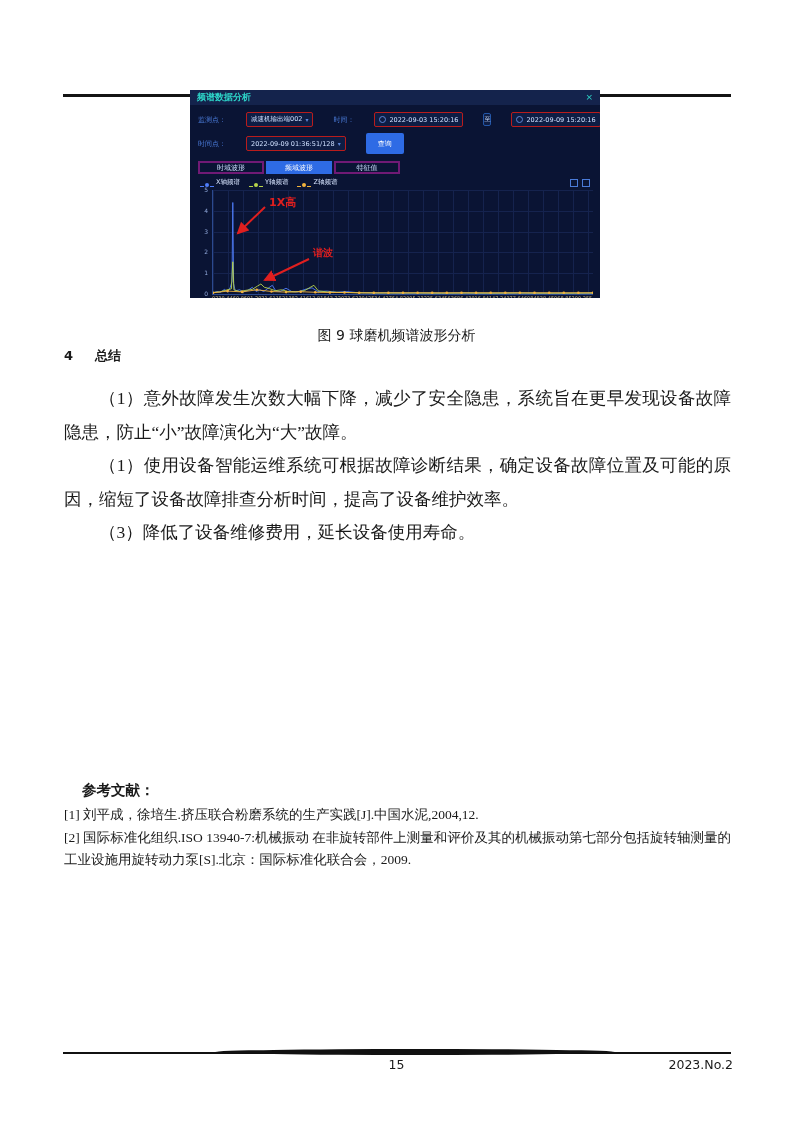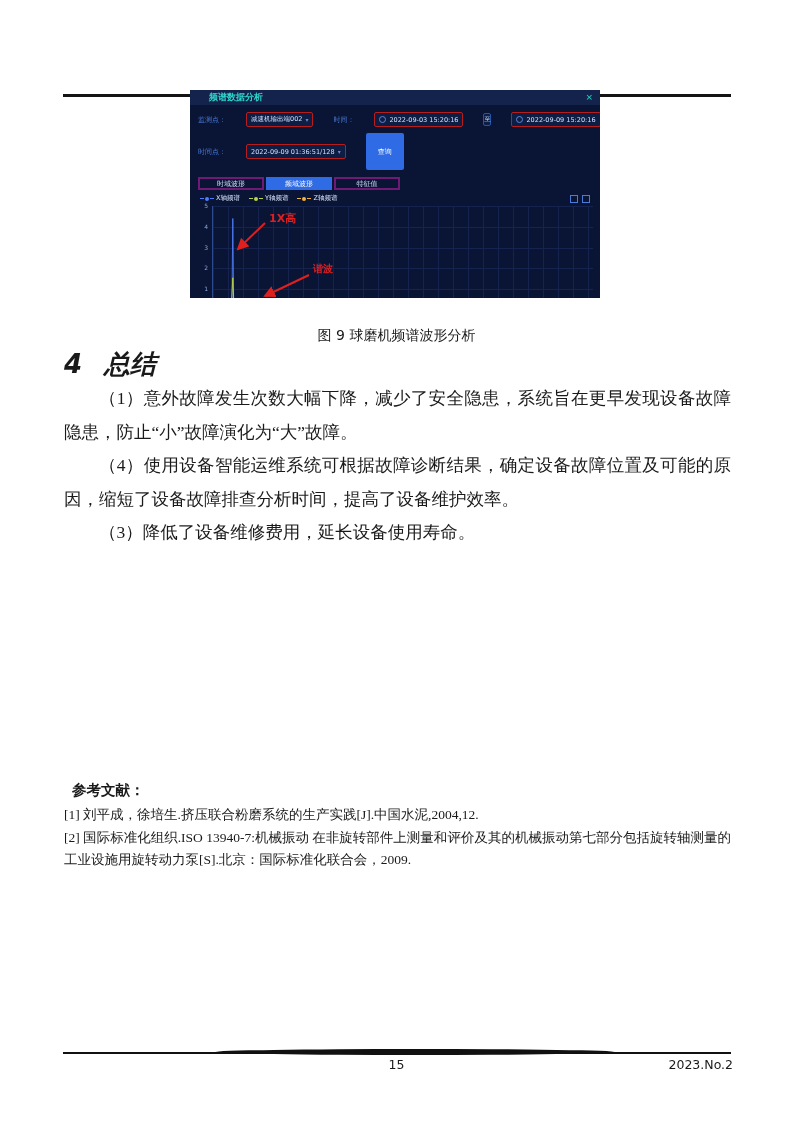--- a/index.html
+++ b/index.html
@@ -7,66 +7,66 @@
         font-family:"Liberation Serif",serif;color:#1a1a1a;overflow:hidden;}
 
   
   .header-title{position:absolute;top:42px;left:0;width:100%;text-align:center;
     font-size:27px;font-weight:bold;letter-spacing:3px;font-style:italic;}
   .header-rule{position:absolute;top:94px;left:63px;width:668px;height:3px;background:#141414;}
 
   .figure-caption{position:absolute;top:327px;left:0;width:100%;text-align:center;
     font-size:14px;font-family:"DejaVu Sans",sans-serif;}
   .section-heading{position:absolute;top:347px;left:64px;font-family:"DejaVu Sans",sans-serif;
-    font-weight:bold;font-size:26px;font-style:italic;}
+    font-weight:bold;font-size:13px;}
   .section-heading .num{margin-right:22px;}
 
   .body-text{position:absolute;top:382px;left:64px;width:667px;font-size:17.5px;
     line-height:33.5px;text-align:justify;}
   .body-text p{margin:0;text-indent:2em;}
 
   .references{position:absolute;top:781px;left:64px;width:667px;}
-  .references h3{margin:0 0 4px 8px;font-family:"DejaVu Sans",sans-serif;font-size:14.5px;font-weight:bold;}
+  .references h3{margin:0 0 4px 18px;font-family:"DejaVu Sans",sans-serif;font-size:14.5px;font-weight:bold;}
   .references p{margin:0;font-size:13.5px;line-height:22.5px;text-align:justify;}
 
   .footer-rule{position:absolute;top:1052px;left:63px;width:668px;height:2px;background:#111;}
   .footer-bulge{position:absolute;top:1049px;left:215px;width:400px;height:6px;background:#111;border-radius:50%;}
   .footer-page{position:absolute;top:1057px;left:0;width:100%;text-align:center;font-size:12.5px;font-family:"DejaVu Sans",sans-serif;}
   .footer-issue{position:absolute;top:1057px;right:60px;font-size:12.5px;font-family:"DejaVu Sans",sans-serif;}
 
   
   .app{position:absolute;top:90px;left:190px;width:410px;height:208px;background:#0a1434;
     font-family:"DejaVu Sans",sans-serif;color:#cfe0ff;z-index:5;overflow:hidden;}
   .app-titlebar{height:15px;background:#14234c;display:flex;align-items:center;
     justify-content:space-between;padding:0 7px;}
-  .app-title{color:#2ed5c9;font-size:9px;font-weight:bold;margin-left:12px;}
+  .app-title{color:#2ed5c9;font-size:9px;font-weight:bold;}
   .app-close{color:#2ed5c9;font-size:9px;line-height:9px;cursor:default;}
 
   .controls{padding:0 8px;}
   .ctl-row{display:flex;align-items:center;gap:20px;white-space:nowrap;}
   .row1{margin-top:7px;}
   .row2{margin-top:6px;}
   .ctl-label{color:#4a7bd9;font-size:7px;}
   .ctl-box{display:inline-flex;align-items:center;gap:3px;background:#0e1d44;
     border:1px solid #b91c1c;border-radius:2px;color:#cfe0ff;font-size:6.5px;
     padding:2px 4px;height:9px;}
   .caret{color:#5f87d6;font-size:6px;line-height:6px;}
   .clock{display:inline-block;width:5px;height:5px;border:1px solid #5f87d6;border-radius:50%;}
   .sep-box{display:inline-flex;align-items:center;justify-content:center;width:10px;height:11px;
     background:#0e1d44;border:1px solid #2356a8;font-size:6px;color:#cfe0ff;border-radius:2px;}
   .query-btn{background:#2e6be5;color:#fff;font-size:7px;border:none;border-radius:2px;
-    height:13px;padding:12px 12px;display:inline-flex;align-items:center;}
+    height:13px;padding:4px 12px;display:inline-flex;align-items:center;}
 
   .tabs{display:flex;gap:2px;margin:7px 8px 0 8px;}
   .tab{width:66px;height:13px;display:flex;align-items:center;justify-content:center;
     font-size:7px;color:#cfe0ff;border:2px solid #701a75;box-sizing:border-box;}
   .tab.active{background:#2e6be5;border-color:#2e6be5;color:#fff;}
 
   .legend-row{display:flex;align-items:center;margin:4px 10px 0 10px;}
-  .legend-item{display:flex;align-items:center;margin-right:9px;}
+  .legend-item{display:flex;align-items:flex-end;margin-right:9px;}
   .lg-dash{width:4px;height:1px;}
   .lg-dot{width:4px;height:4px;border-radius:50%;margin:0 1px;}
   .legend-label{font-size:6.5px;color:#d7e4ff;margin-left:2px;}
   .legend-spacer{flex:1;}
   .sq-icon{width:6px;height:6px;border:1px solid #4a7bd9;margin-left:4px;}
 
   .chart-wrap{margin:3px 8px 0 8px;}
   .chart-body{position:relative;height:104px;}
   #y-axis-labels{position:absolute;left:0;top:0;width:12px;height:104px;}
   #y-axis-labels span{position:absolute;right:2px;font-size:6px;color:#8fa7d9;line-height:8px;}
@@ -242,21 +242,21 @@
     </div>
   </div>
 
   <div class="figure-caption">图 9 球磨机频谱波形分析</div>
   <div class="section-heading">
     <span class="num">4</span><span>总结</span>
   </div>
 
   <div class="body-text">
     <p>（1）意外故障发生次数大幅下降，减少了安全隐患，系统旨在更早发现设备故障隐患，防止“小”故障演化为“大”故障。</p>
-    <p>（4）使用设备智能运维系统可根据故障诊断结果，确定设备故障位置及可能的原因，缩短了设备故障排查分析时间，提高了设备维护效率。</p>
+    <p>（1）使用设备智能运维系统可根据故障诊断结果，确定设备故障位置及可能的原因，缩短了设备故障排查分析时间，提高了设备维护效率。</p>
     <p>（3）降低了设备维修费用，延长设备使用寿命。</p>
   </div>
 
   <div class="references">
     <h3>参考文献：</h3>
     <p>[1] 刘平成，徐培生.挤压联合粉磨系统的生产实践[J].中国水泥,2004,12.</p>
     <p>[2] 国际标准化组织.ISO 13940-7:机械振动 在非旋转部件上测量和评价及其的机械振动第七部分包括旋转轴测量的工业设施用旋转动力泵[S].北京：国际标准化联合会，2009.</p>
   </div>
 
   <div class="footer-rule"></div>

